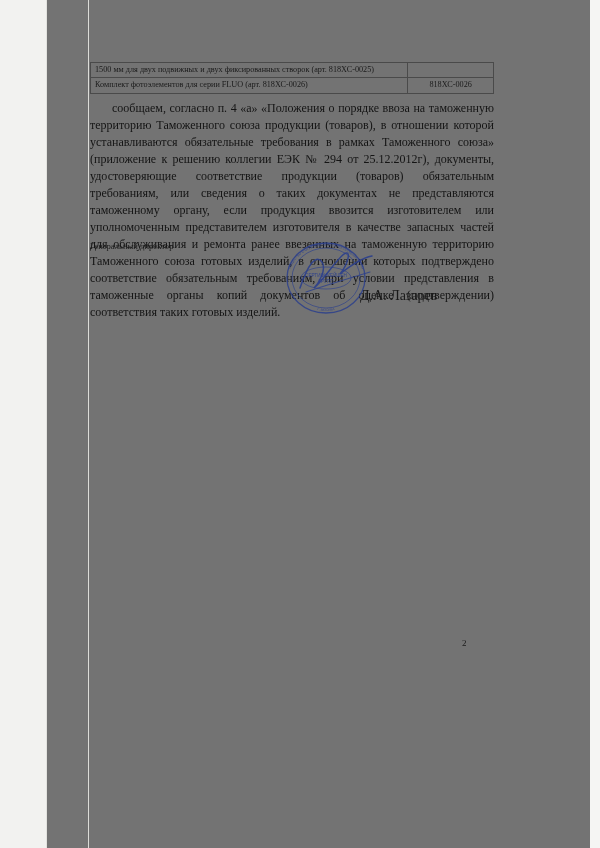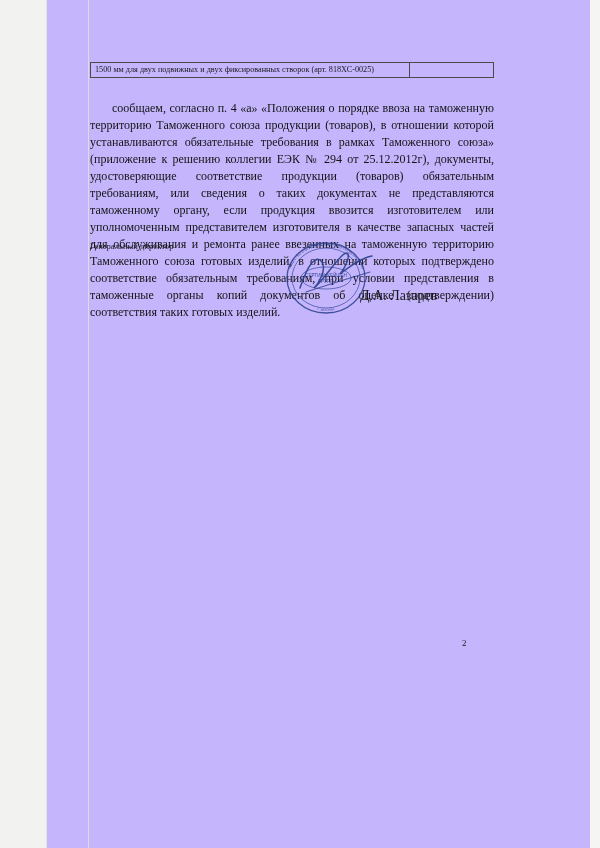--- a/index.html
+++ b/index.html
@@ -16,21 +16,21 @@
     overflow: hidden;
   }
 
   
   .page-scan {
     position: absolute;
     left: 0;
     top: 0;
     width: 600px;
     height: 848px;
-    background: #c4b5fd;
+    background: #737373;
   }
   .scan-edge-left {
     position: absolute;
     left: 0;
     top: 0;
     width: 46px;
     height: 848px;
     background: #f2f2f0;
     border-right: 1px solid #e3e3df;
   }
@@ -144,20 +144,24 @@
 <div class="page-scan">
   <div class="scan-edge-left"></div>
   <div class="scan-edge-right"></div>
   <div class="fold-line"></div>
 
   <table class="doc-table">
     <tbody>
       <tr>
         <td class="col-desc">1500 мм для двух подвижных и двух фиксированных створок (арт. 818ХС-0025)</td>
         <td class="col-art cell-empty"></td>
+      </tr>
+      <tr>
+        <td class="col-desc">Комплект фотоэлементов для серии FLUO (арт. 818ХС-0026)</td>
+        <td class="col-art">818ХС-0026</td>
       </tr>
     </tbody>
   </table>
 
   <div class="body-text">сообщаем, согласно п. 4 «а» «Положения о порядке ввоза на таможенную территорию Таможенного союза продукции (товаров), в отношении которой устанавливаются обязательные требования в рамках Таможенного союза» (приложение к решению коллегии ЕЭК № 294 от 25.12.2012г), документы, удостоверяющие соответствие продукции (товаров) обязательным требованиям, или сведения о таких документах не представляются таможенному органу, если продукция ввозится изготовителем или уполномоченным представителем изготовителя в качестве запасных частей для обслуживания и ремонта ранее ввезенных на таможенную территорию Таможенного союза готовых изделий, в отношении которых подтверждено соответствие обязательным требованиям, при условии представления в таможенные органы копий документов об оценке (подтверждении) соответствия таких готовых изделий.</div>
 
   <div class="sign-block">
     <div class="sign-left">
       <div>Генеральный директор</div>
     </div>

